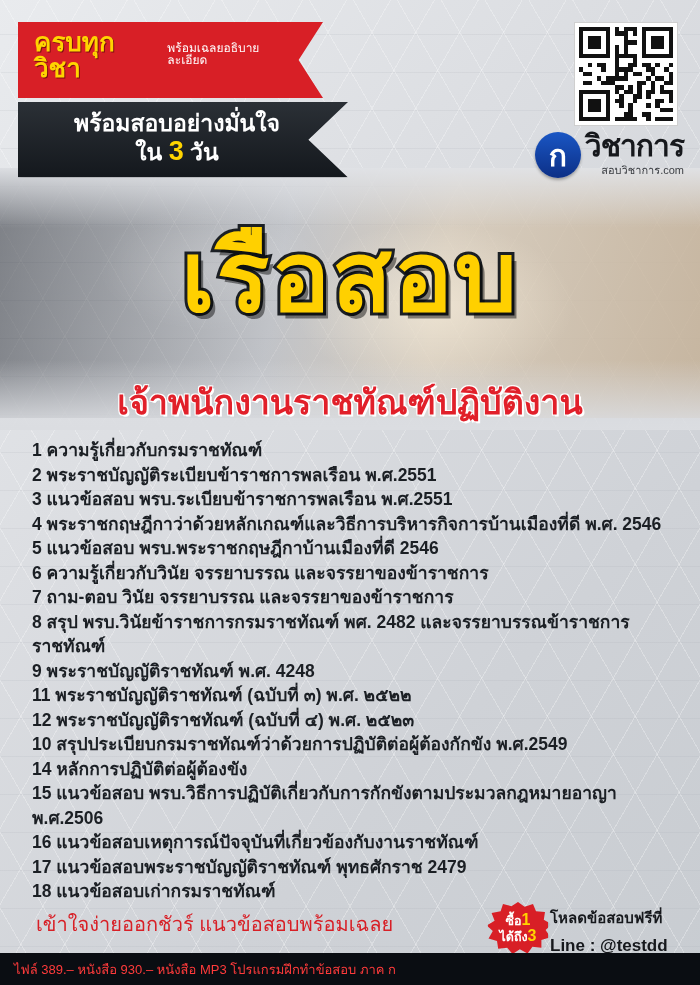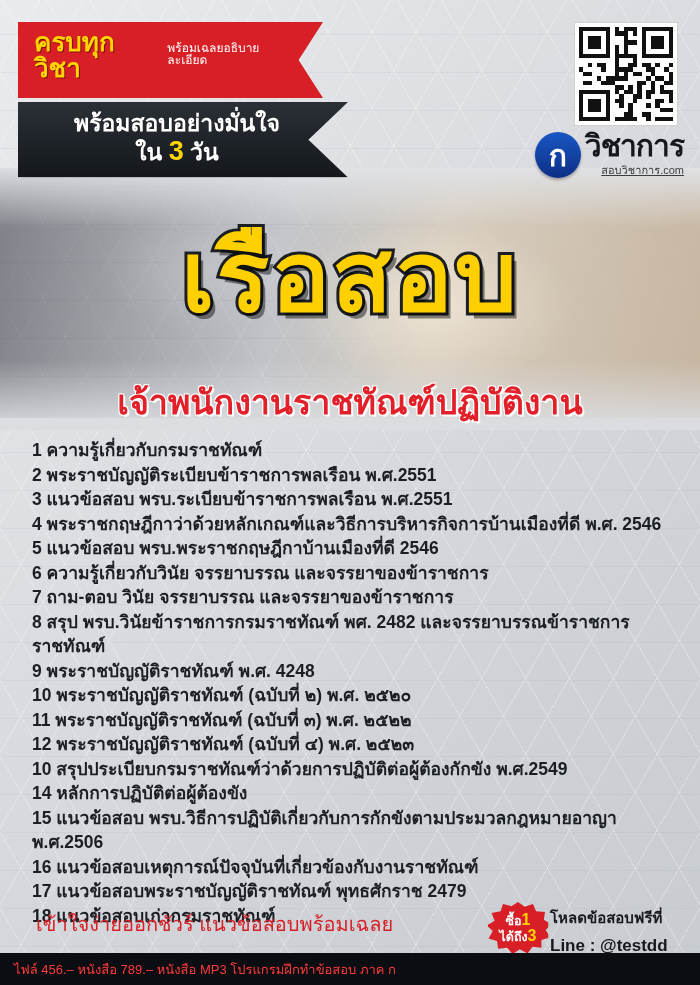--- a/index.html
+++ b/index.html
@@ -85,21 +85,21 @@
   .brand { position: absolute; right: 16px; top: 132px; display: flex; align-items: center; }
   .brand .circle {
     width: 46px; height: 46px; border-radius: 50%;
     background: linear-gradient(180deg,#1a56c4,#0c2f86);
     color: #fff; font-size: 30px; font-weight: bold;
     display: flex; align-items: center; justify-content: center;
     box-shadow: 0 2px 3px rgba(0,0,0,.3);
   }
   .brand .names { margin-left: 4px; }
   .brand .b1 { font-size: 30px; font-weight: bold; color: #16181c; letter-spacing: -1px; line-height: .95; }
-  .brand .b2 { font-size: 11px; color: #3a3d42; text-align: right; text-decoration: underline; }
+  .brand .b2 { font-size: 11px; color: #3a3d42; text-align: right; }
 
   
   .headline {
     position: absolute; left: 0; right: 0; top: 228px; text-align: center;
   }
   .headline .big {
     font-size: 98px; font-weight: bold; color: #ffd000;
     line-height: 1;
     -webkit-text-stroke: 6px #1b1f24;
     paint-order: stroke fill;
@@ -643,21 +643,20 @@
   <div class="list" id="topic-list">
       <div class="row wrap">1 ความรู้เกี่ยวกับกรมราชทัณฑ์</div>
       <div class="row wrap">2 พระราชบัญญัติระเบียบข้าราชการพลเรือน พ.ศ.2551</div>
       <div class="row wrap">3 แนวข้อสอบ พรบ.ระเบียบข้าราชการพลเรือน พ.ศ.2551</div>
       <div class="row wrap">4 พระราชกฤษฎีกาว่าด้วยหลักเกณฑ์และวิธีการบริหารกิจการบ้านเมืองที่ดี พ.ศ. 2546</div>
       <div class="row wrap">5 แนวข้อสอบ พรบ.พระราชกฤษฎีกาบ้านเมืองที่ดี 2546</div>
       <div class="row wrap">6 ความรู้เกี่ยวกับวินัย จรรยาบรรณ และจรรยาของข้าราชการ</div>
       <div class="row wrap">7 ถาม-ตอบ วินัย จรรยาบรรณ และจรรยาของข้าราชการ</div>
       <div class="row wrap">8 สรุป พรบ.วินัยข้าราชการกรมราชทัณฑ์ พศ. 2482 และจรรยาบรรณข้าราชการราชทัณฑ์</div>
       <div class="row wrap">9 พระราชบัญญัติราชทัณฑ์ พ.ศ. 4248</div>
-      <div class="row wrap">10 พระราชบัญญัติราชทัณฑ์ (ฉบับที่ ๒) พ.ศ. ๒๕๒๐</div>
       <div class="row wrap">11 พระราชบัญญัติราชทัณฑ์ (ฉบับที่ ๓) พ.ศ. ๒๕๒๒</div>
       <div class="row wrap">12 พระราชบัญญัติราชทัณฑ์ (ฉบับที่ ๔) พ.ศ. ๒๕๒๓</div>
       <div class="row wrap">10 สรุปประเบียบกรมราชทัณฑ์ว่าด้วยการปฏิบัติต่อผู้ต้องกักขัง  พ.ศ.2549</div>
       <div class="row wrap">14 หลักการปฏิบัติต่อผู้ต้องขัง</div>
       <div class="row wrap">15 แนวข้อสอบ พรบ.วิธีการปฏิบัติเกี่ยวกับการกักขังตามประมวลกฎหมายอาญา พ.ศ.2506</div>
       <div class="row wrap">16 แนวข้อสอบเหตุการณ์ปัจจุบันที่เกี่ยวข้องกับงานราชทัณฑ์</div>
       <div class="row wrap">17 แนวข้อสอบพระราชบัญญัติราชทัณฑ์  พุทธศักราช  2479</div>
       <div class="row wrap">18 แนวข้อสอบเก่ากรมราชทัณฑ์</div>
     </div>
 
@@ -672,15 +671,15 @@
       <span>
         <span>ได้ถึง</span><span class="n">3</span>
       </span>
     </div>
   </div>
 
   <div class="free-dl">โหลดข้อสอบฟรีที่</div>
   <div class="line-id">Line : @testdd</div>
 
   <div class="bottom-bar">
-    <span class="price">ไฟล์ 456.– หนังสือ 789.– หนังสือ MP3 โปรแกรมฝึกทำข้อสอบ ภาค ก</span>
+    <span class="price">ไฟล์ 389.– หนังสือ 930.– หนังสือ MP3 โปรแกรมฝึกทำข้อสอบ ภาค ก</span>
   </div>
 </div>
 
 </body></html>

